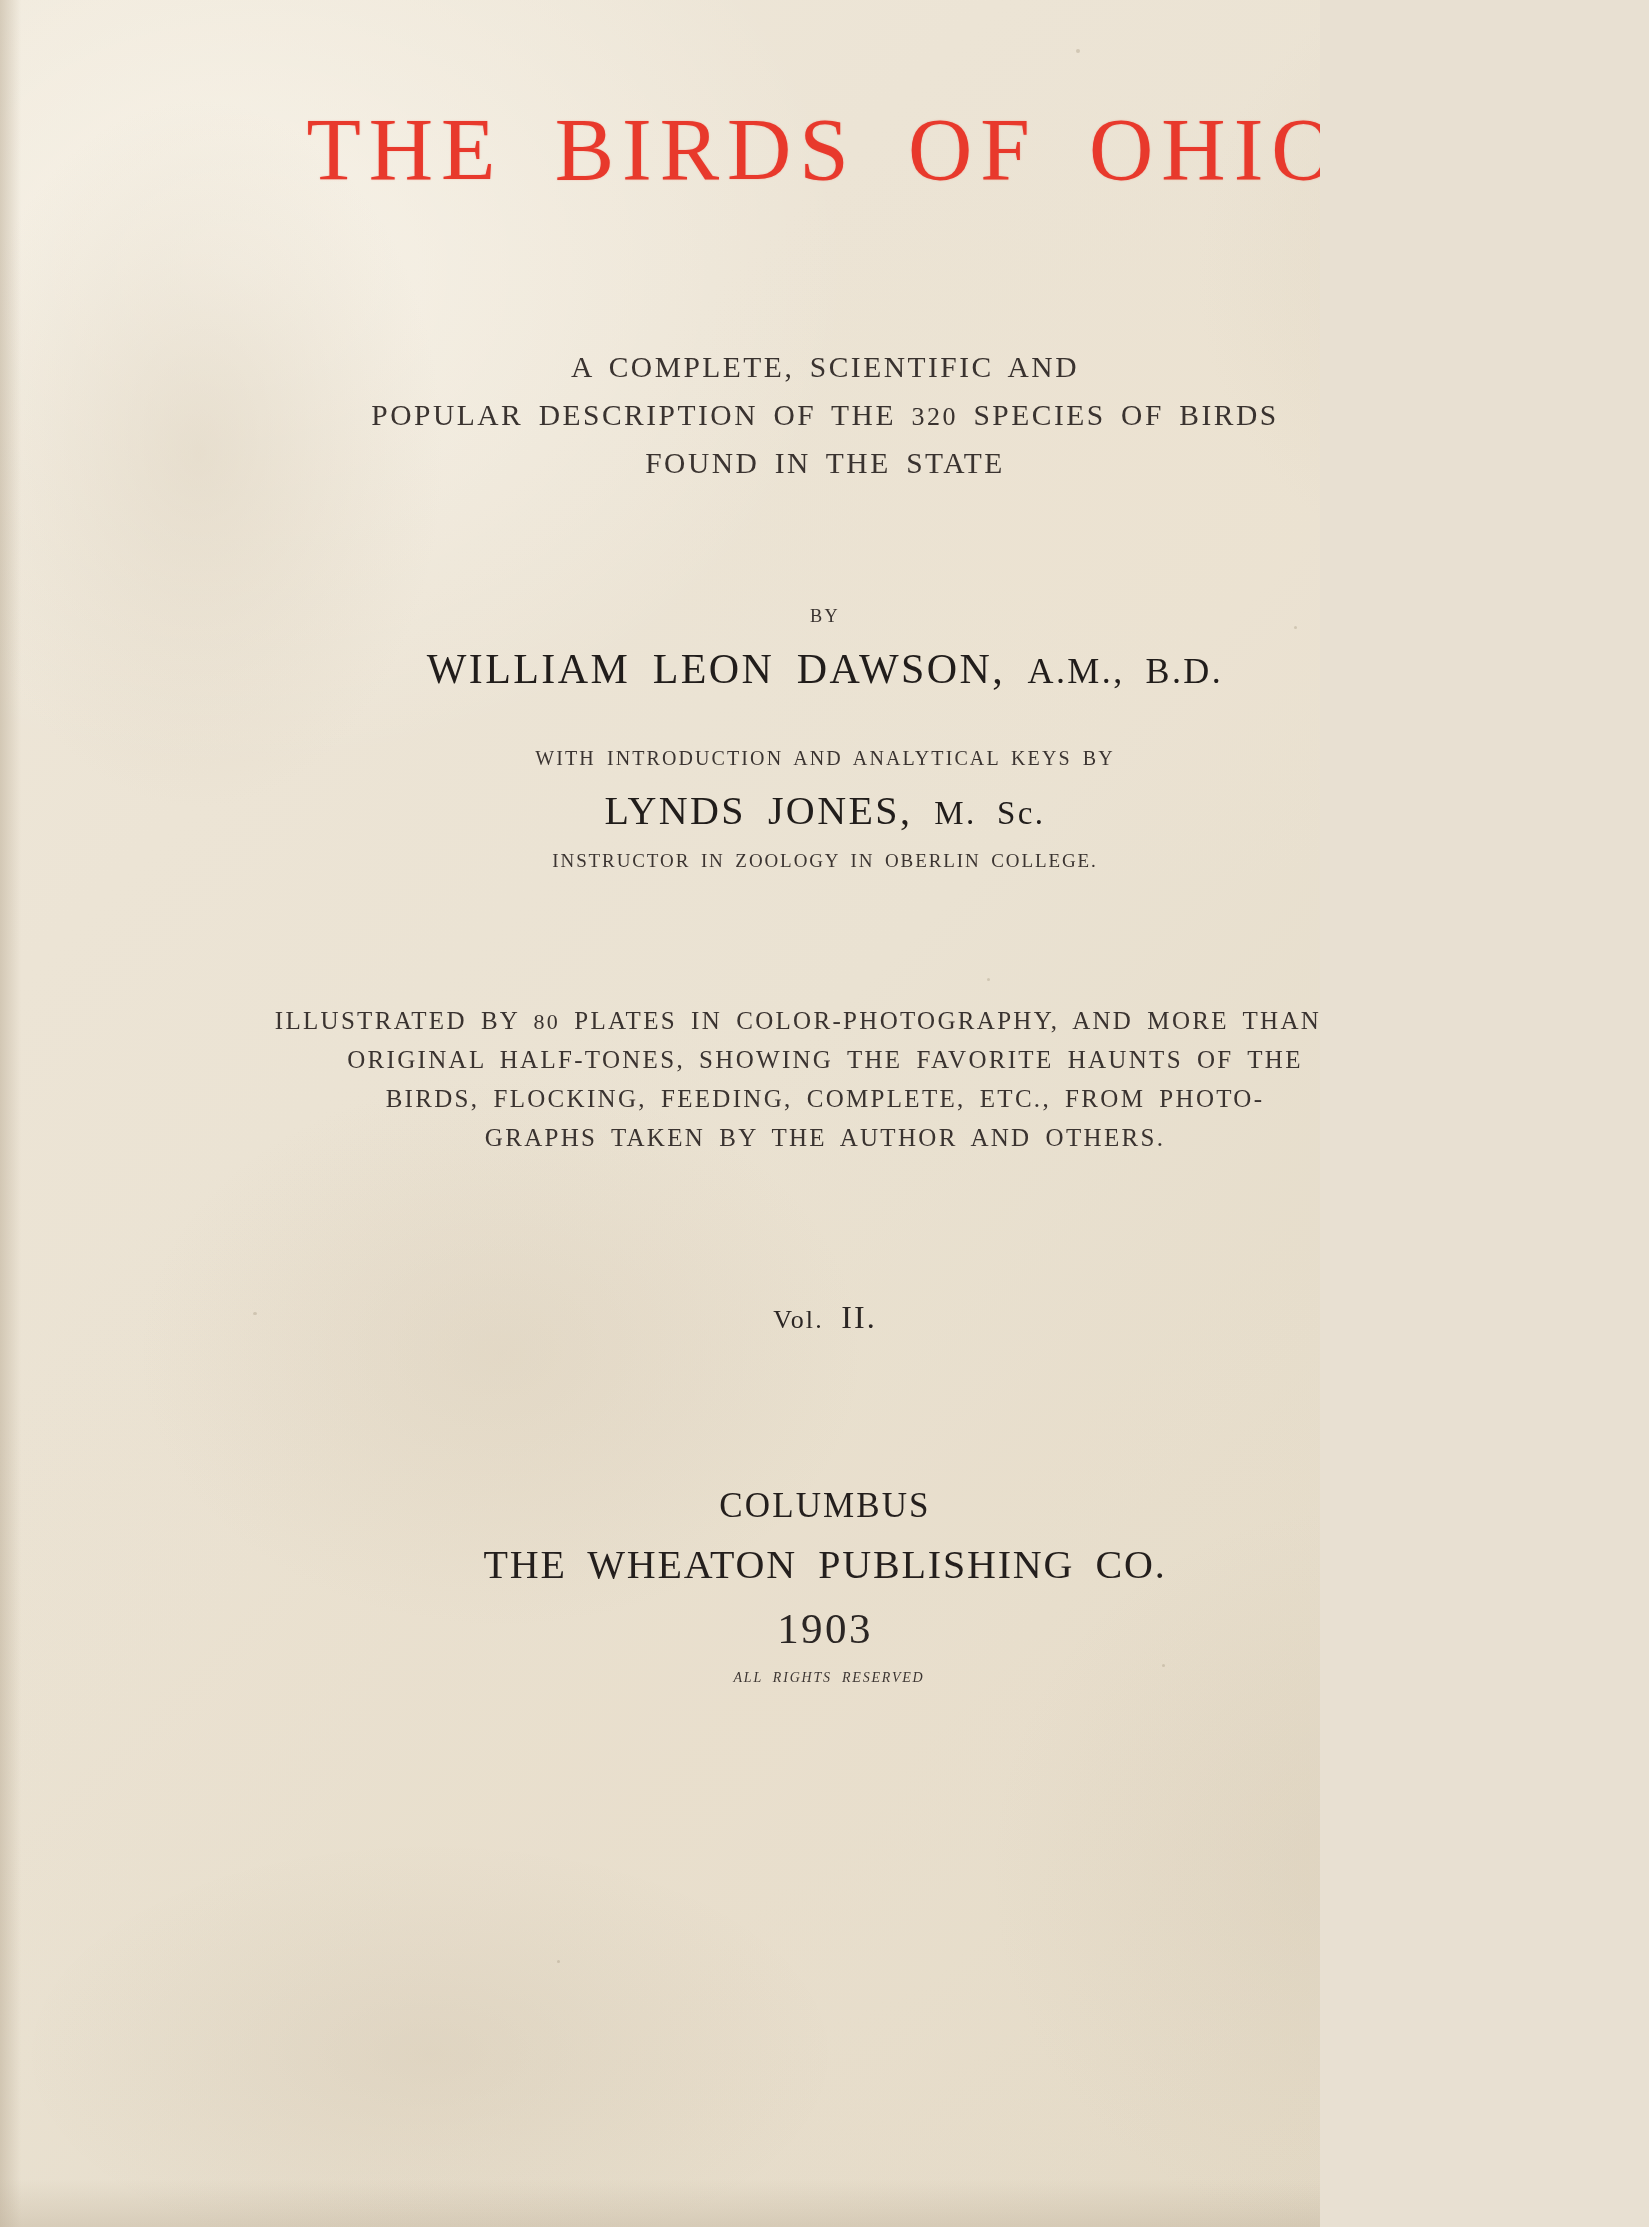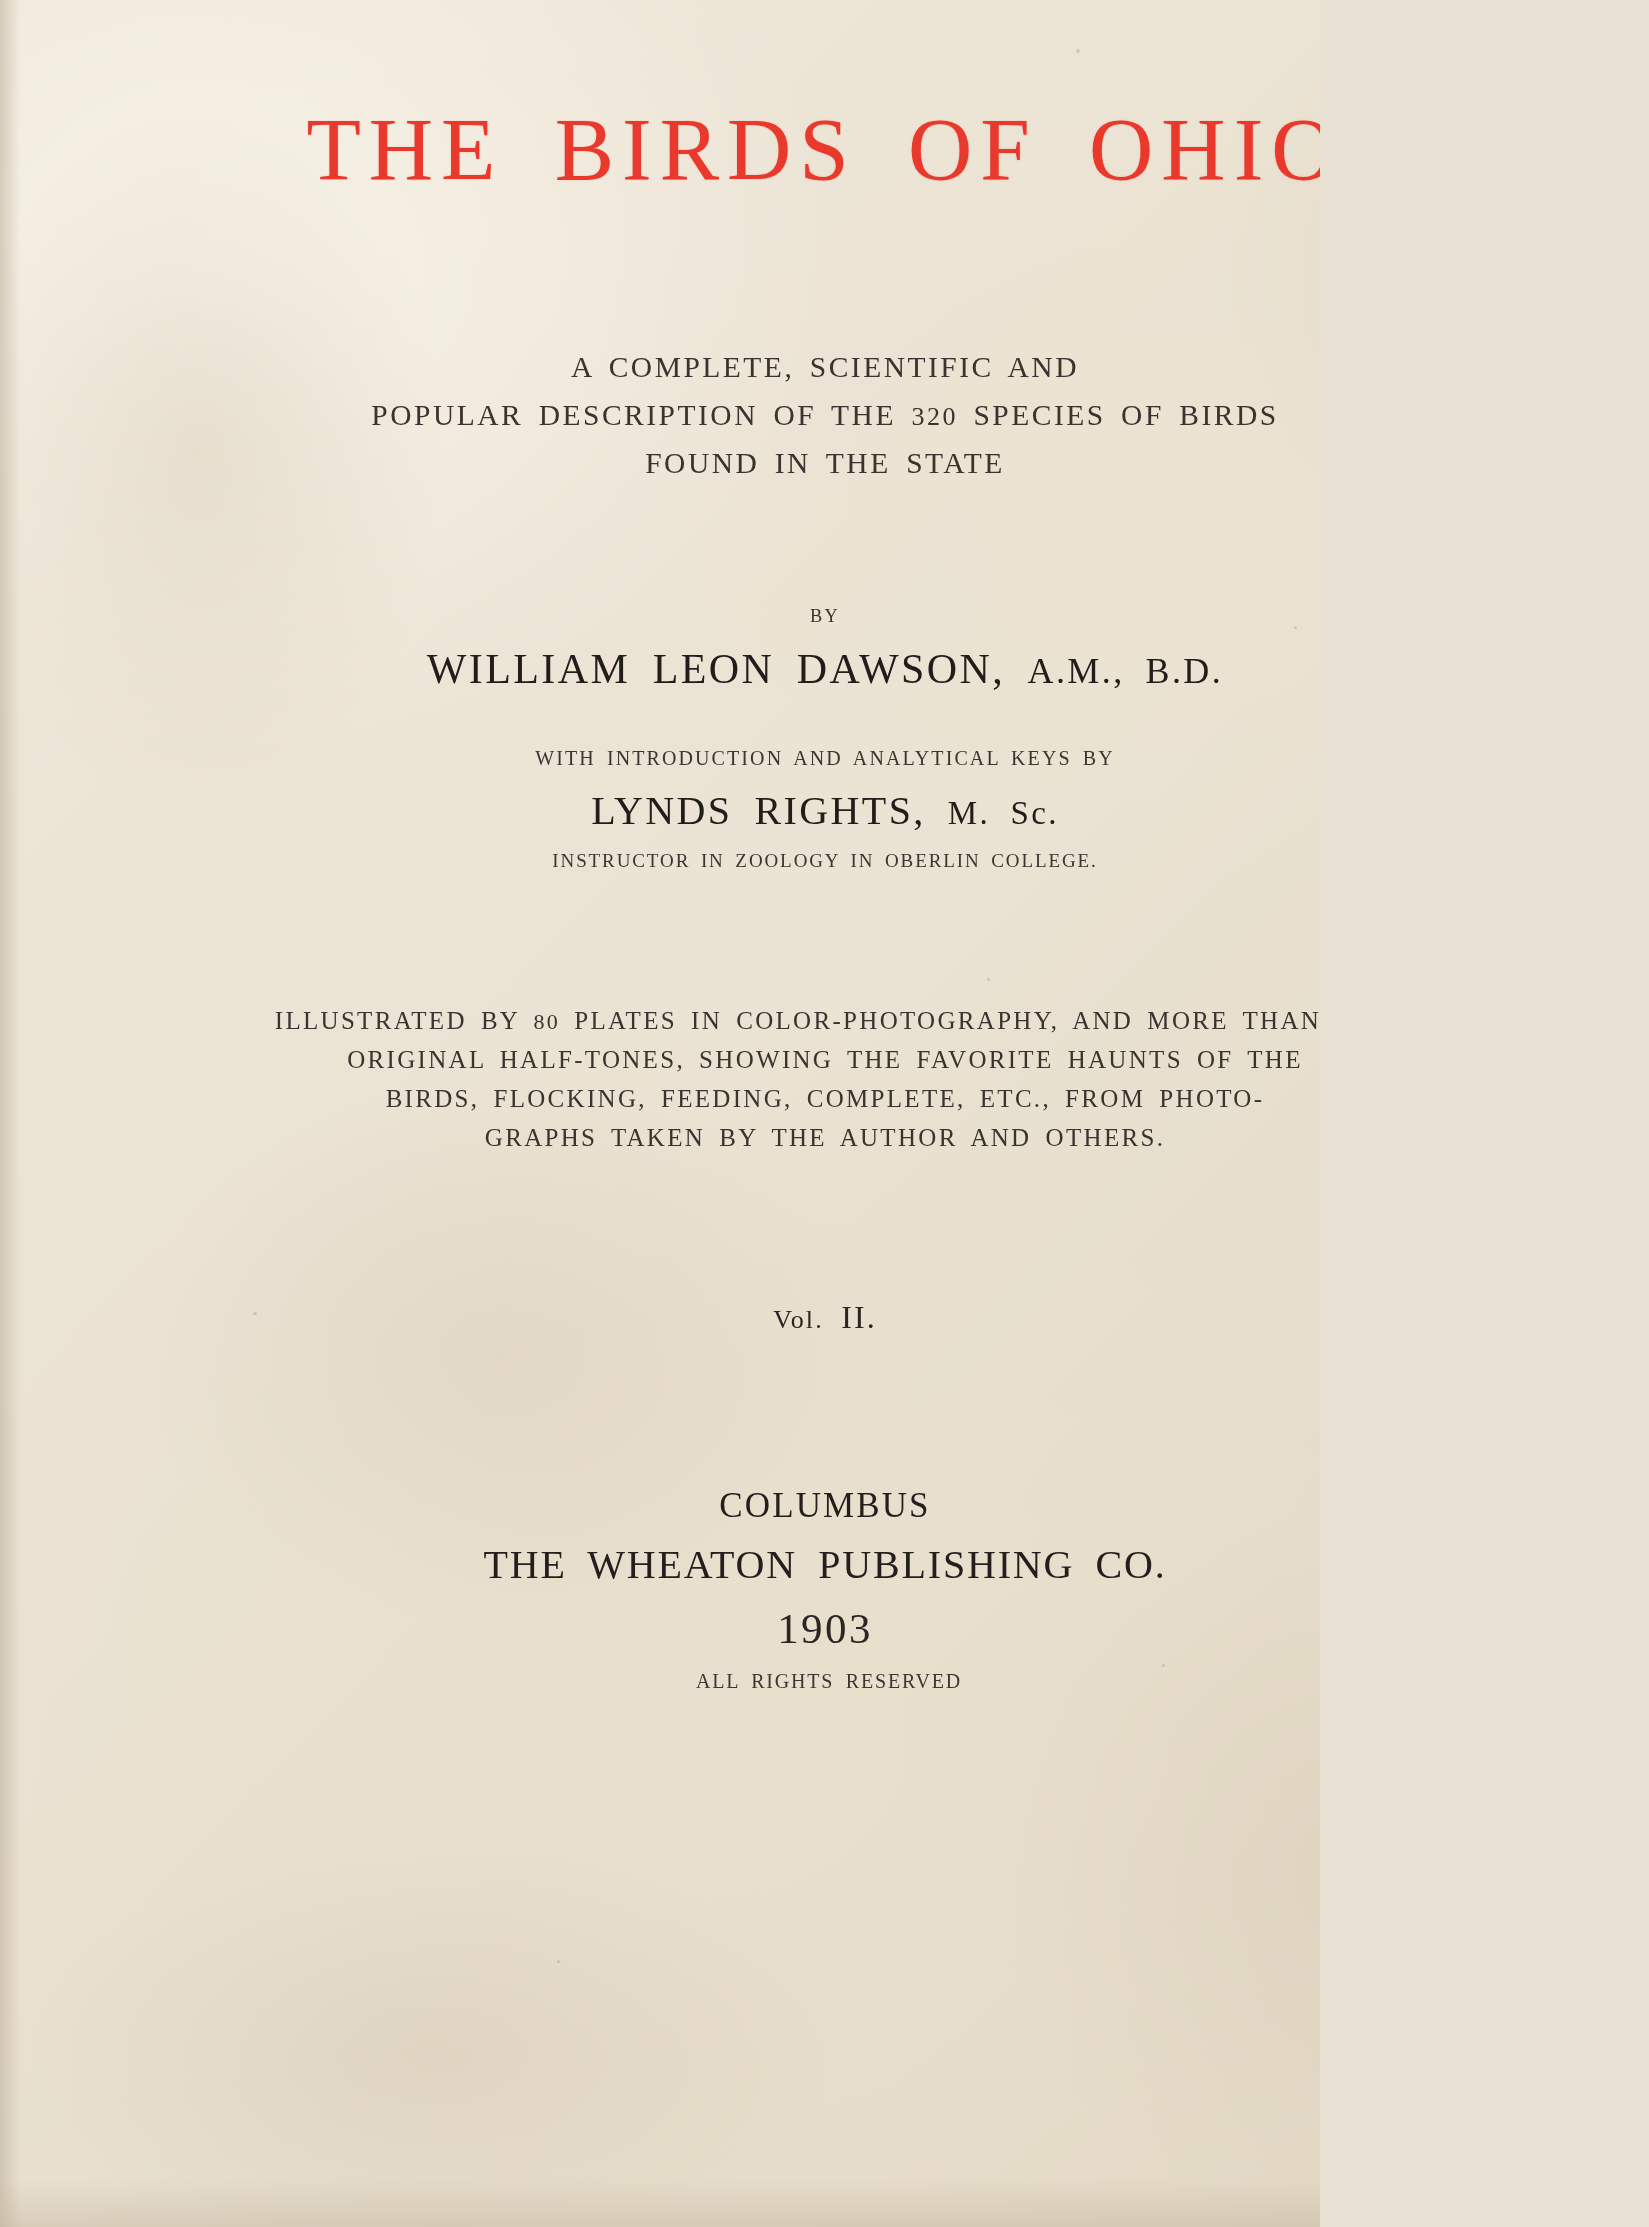--- a/index.html
+++ b/index.html
@@ -169,21 +169,22 @@
     color: #241f1d;
   }
   .imprint .year {
     margin-top: 16px;
     font-size: 43px;
     letter-spacing: 2.4px;
     color: #2b2624;
   }
   .imprint .rights {
     margin-top: 17.5px;
-    font-size: 20px;
+    font-size: 14px;
+    font-style: italic;
     letter-spacing: 1.8px;
     word-spacing: 4.8px;
     color: #3d3633;
     padding-left: 8px;
   }
 </style>
 </head>
 <body>
 
 <div class="page">
@@ -220,21 +221,21 @@
     </div>
 
     <div class="by-line">BY</div>
     <div class="author">
       <span>WILLIAM LEON DAWSON,</span>
       <span class="small">A.M., B.D.</span>
     </div>
 
     <div class="intro-line">WITH INTRODUCTION AND ANALYTICAL KEYS BY</div>
     <div class="coauthor">
-      <span>LYNDS RIGHTS,</span>
+      <span>LYNDS JONES,</span>
       <span class="small">M. Sc.</span>
     </div>
     <div class="coauthor-role">INSTRUCTOR IN ZOOLOGY IN OBERLIN COLLEGE.</div>
 
     <div class="illus-block">
       <div>
         <span>ILLUSTRATED BY</span>
         <span class="num">80</span>
         <span>PLATES IN COLOR-PHOTOGRAPHY, AND MORE THAN</span>
         <span class="num">200</span>

